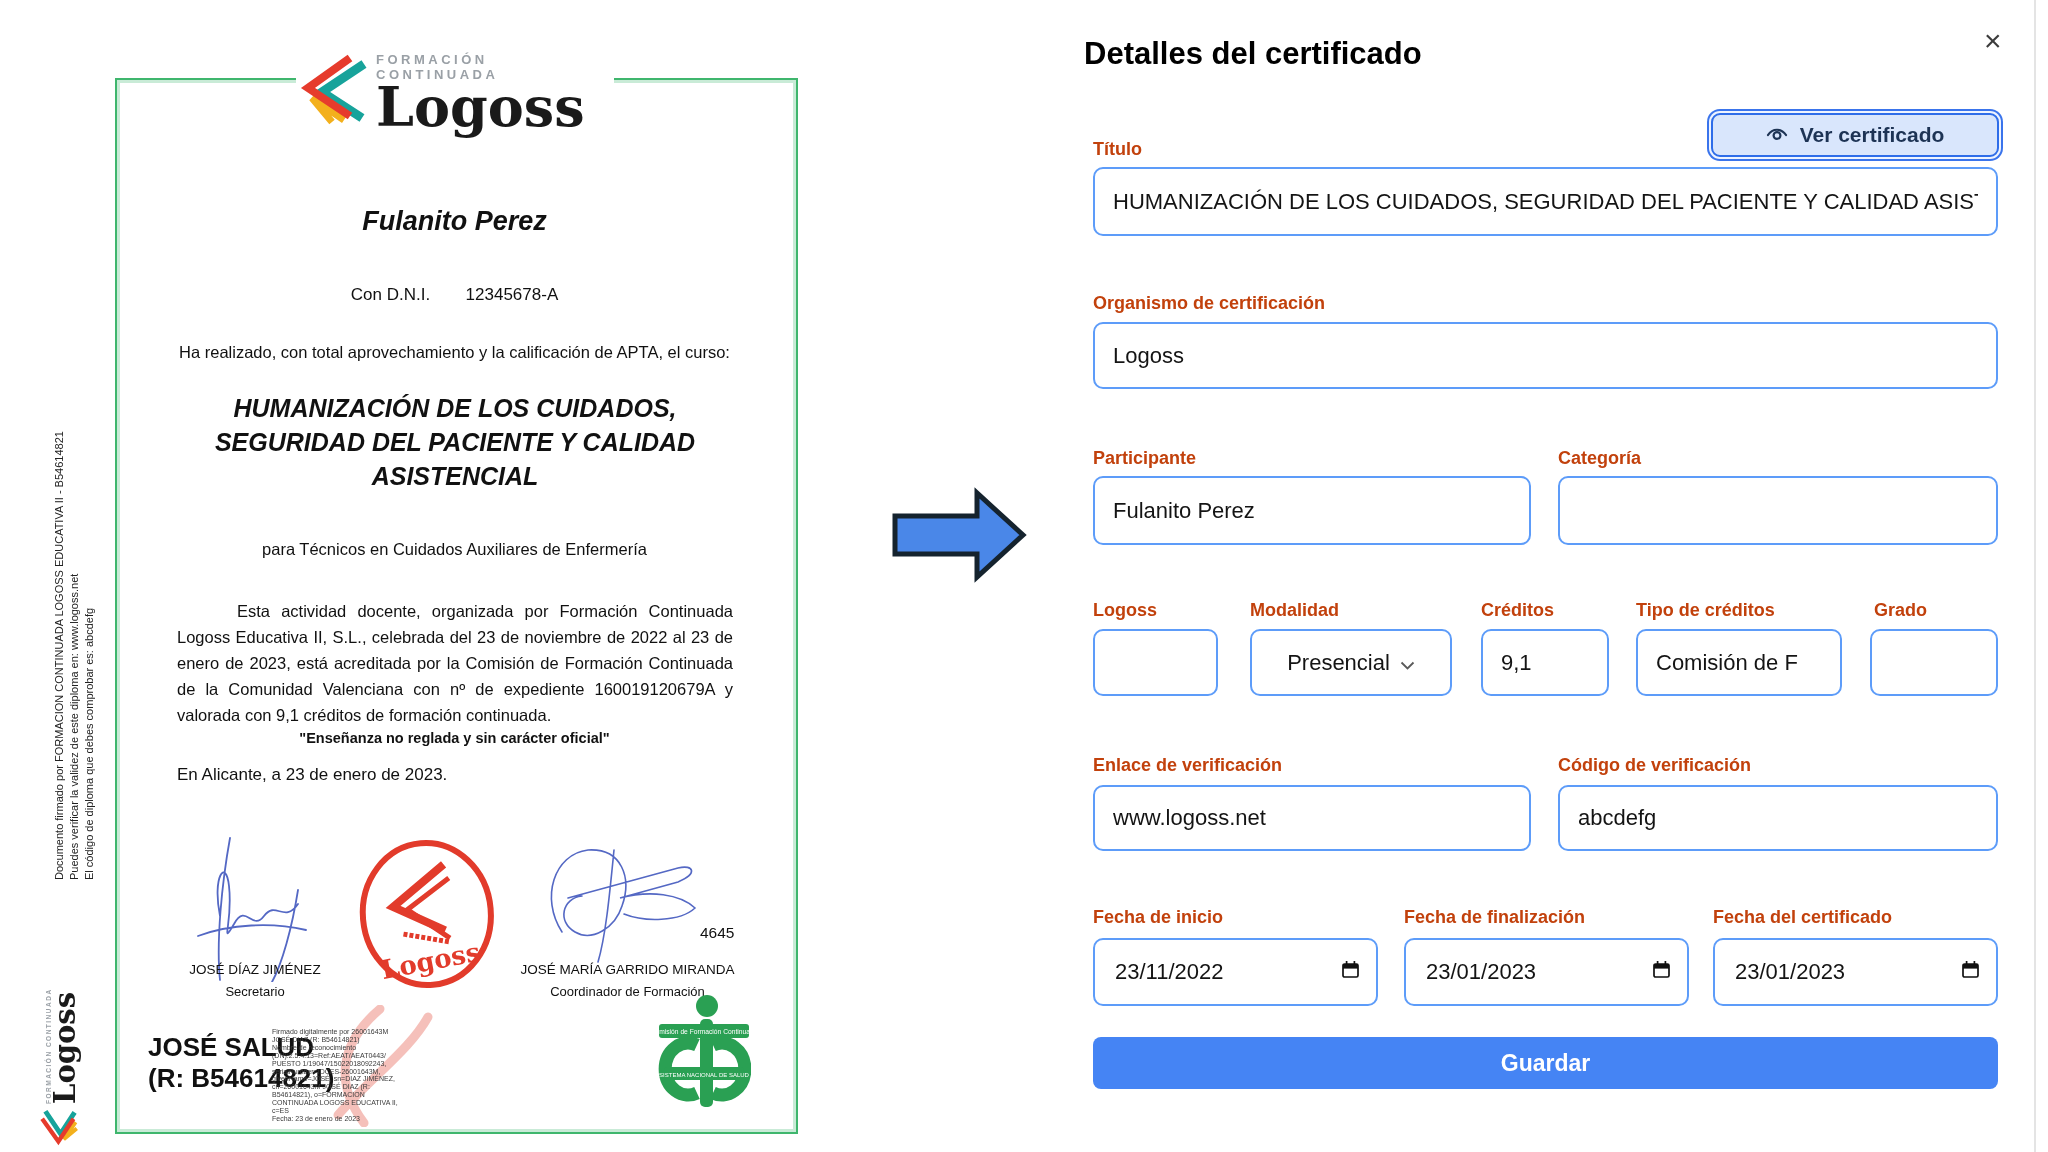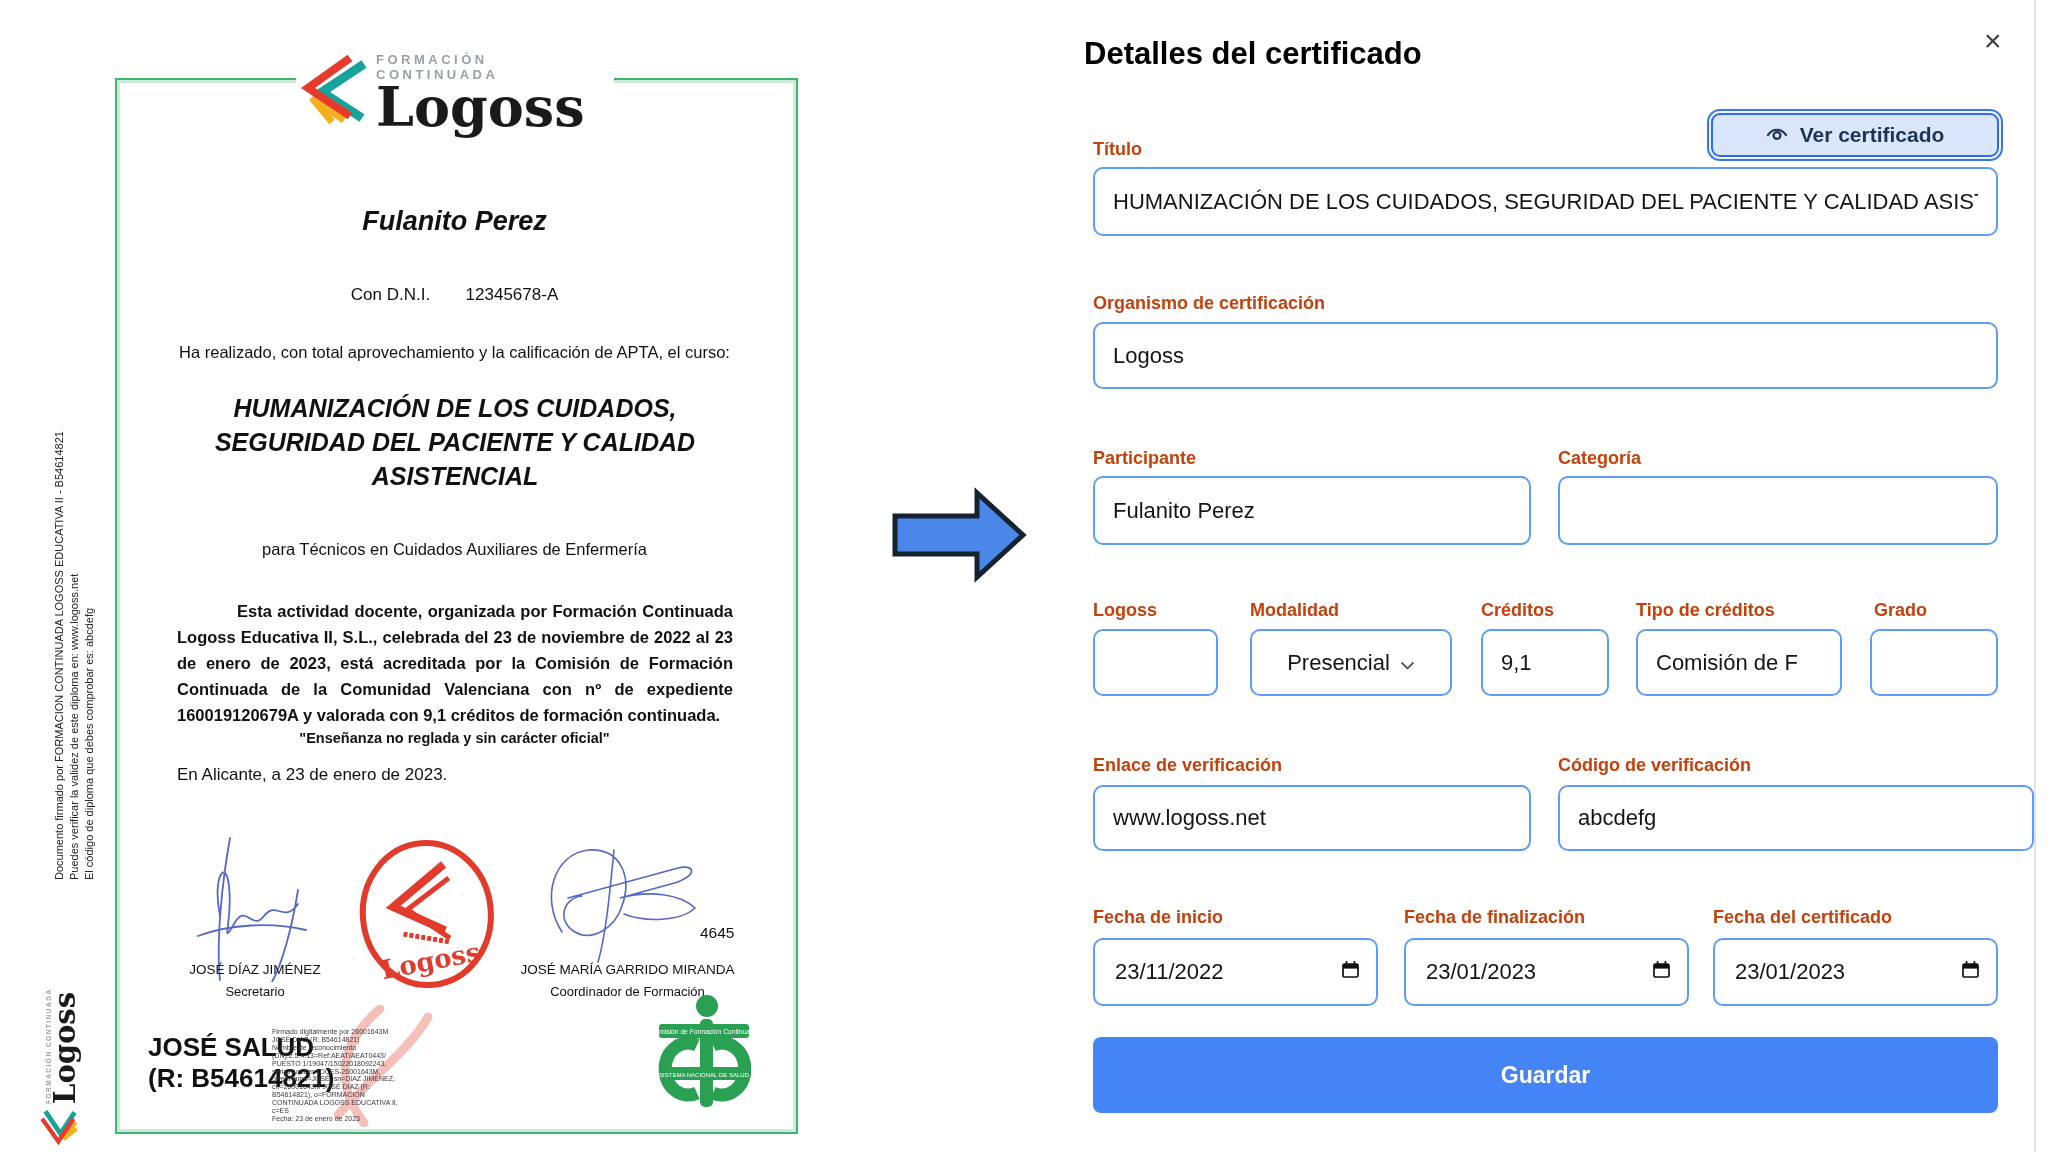--- a/index.html
+++ b/index.html
@@ -19,21 +19,21 @@
     display:flex;align-items:center;gap:4px;background:#fff;}
   .mini-top{font-size:6.5px;letter-spacing:1.5px;color:#9aa0a6;font-weight:600;}
   .mini-name{font-family:"DejaVu Serif",serif;font-weight:700;font-size:29px;line-height:0.9;color:#1a1a1a;}
   .side-text{position:absolute;left:52px;top:880px;width:800px;transform:rotate(-90deg);
     transform-origin:0 0;font-size:11px;line-height:15px;color:#222;}
   .recipient{left:115px;top:206px;width:679px;font-size:27px;font-weight:700;font-style:italic;}
   .dni-line{left:115px;top:285px;width:679px;font-size:17px;}
   .intro{left:115px;top:343px;width:679px;font-size:16.5px;}
   .course{left:196px;top:391px;width:518px;font-size:25px;line-height:34px;font-weight:700;font-style:italic;}
   .audience{left:115px;top:540px;width:679px;font-size:16.5px;}
-  .bodytxt{left:177px;top:598px;width:556px;font-size:16.5px;line-height:26px;font-weight:700;
+  .bodytxt{left:177px;top:598px;width:556px;font-size:16.5px;line-height:26px;font-weight:400;
     text-align:justify;text-indent:60px;}
   .disclaimer{left:115px;top:730px;width:679px;font-size:14.5px;font-weight:700;}
   .placedate{left:177px;top:765px;width:556px;font-size:17px;text-align:left;}
   .signame{font-size:13.5px;font-weight:400;}
   .sigrole{font-size:13px;}
   .stamp{position:absolute;left:352px;top:838px;transform:rotate(-5deg);}
   .cert-num{left:700px;top:924px;font-size:15.5px;}
   .dsig-bold{left:148px;top:1032px;width:195px;font-size:26px;line-height:31px;font-weight:700;}
   .dsig-tiny{left:272px;top:1028px;width:135px;font-size:7px;line-height:7.9px;color:#3a3a3a;
     white-space:pre-line;}
@@ -49,21 +49,21 @@
     font-family:"Liberation Sans",sans-serif;font-size:22px;color:#141414;background:#fff;
     padding:0 18px;outline:none;overflow:hidden;white-space:nowrap;}
   input.inp{text-overflow:clip;}
   .boxfield{position:absolute;box-sizing:border-box;border:2px solid #5d9cf9;border-radius:10px;
     background:#fff;display:flex;align-items:center;font-size:22px;color:#141414;}
   .ver-btn{position:absolute;left:1711px;top:113px;width:288px;height:44px;box-sizing:border-box;
     background:#d9e6fc;border:2px solid #2e6de9;border-radius:9px;
     box-shadow:0 0 0 2px #eef4ff,0 0 0 4px #3a74ec;
     display:flex;align-items:center;justify-content:center;gap:12px;cursor:pointer;
     font-size:21px;font-weight:600;color:#1d3354;font-family:"Liberation Sans",sans-serif;}
-  .save-btn{position:absolute;left:1093px;top:1037px;width:905px;height:76px;background:#4584f4;
+  .save-btn{position:absolute;left:1093px;top:1037px;width:905px;height:52px;background:#4584f4;
     border:none;border-radius:8px;color:#fff;font-size:23px;font-weight:600;cursor:pointer;
     font-family:"Liberation Sans",sans-serif;}
   .datefield{justify-content:space-between;padding:0 16px 0 20px;cursor:pointer;}
   .selfield{justify-content:center;gap:10px;cursor:pointer;}
   .panel-edge{position:absolute;left:2034px;top:0;width:2px;height:1152px;background:#e4e4e4;}
 </style>
 </head>
 <body>
 
 <div id="app">
@@ -222,21 +222,21 @@
       </svg>
     </span>
   </div>
   <input class="inp" style="left: 1481px; top: 629px; width: 128px; height: 67px;" readonly="" value="9,1">
   <input class="inp" style="left: 1636px; top: 629px; width: 206px; height: 67px;" readonly="" value="Comisión de F">
   <input class="inp" style="left: 1870px; top: 629px; width: 128px; height: 67px;" readonly="" value="">
 
   <div class="lbl" style="left:1093px;top:736px;">Enlace de verificación</div>
   <div class="lbl" style="left:1558px;top:736px;">Código de verificación</div>
   <input class="inp" style="left: 1093px; top: 785px; width: 438px; height: 66px;" readonly="" value="www.logoss.net">
-  <input class="inp" style="left: 1558px; top: 785px; width: 476px; height: 66px;" readonly="" value="abcdefg">
+  <input class="inp" style="left: 1558px; top: 785px; width: 440px; height: 66px;" readonly="" value="abcdefg">
 
   <div class="lbl" style="left:1093px;top:888px;">Fecha de inicio</div>
   <div class="lbl" style="left:1404px;top:888px;">Fecha de finalización</div>
   <div class="lbl" style="left:1713px;top:888px;">Fecha del certificado</div>
 
   <div class="boxfield datefield" style="left:1093px;top:938px;width:285px;height:68px;">
     <span>23/11/2022</span>
     <span>
       <svg width="19" height="19" viewBox="0 0 19 19" fill="none">
         <rect x="2" y="4" width="15" height="13" rx="1.6" stroke="#111" stroke-width="1.7"></rect>

